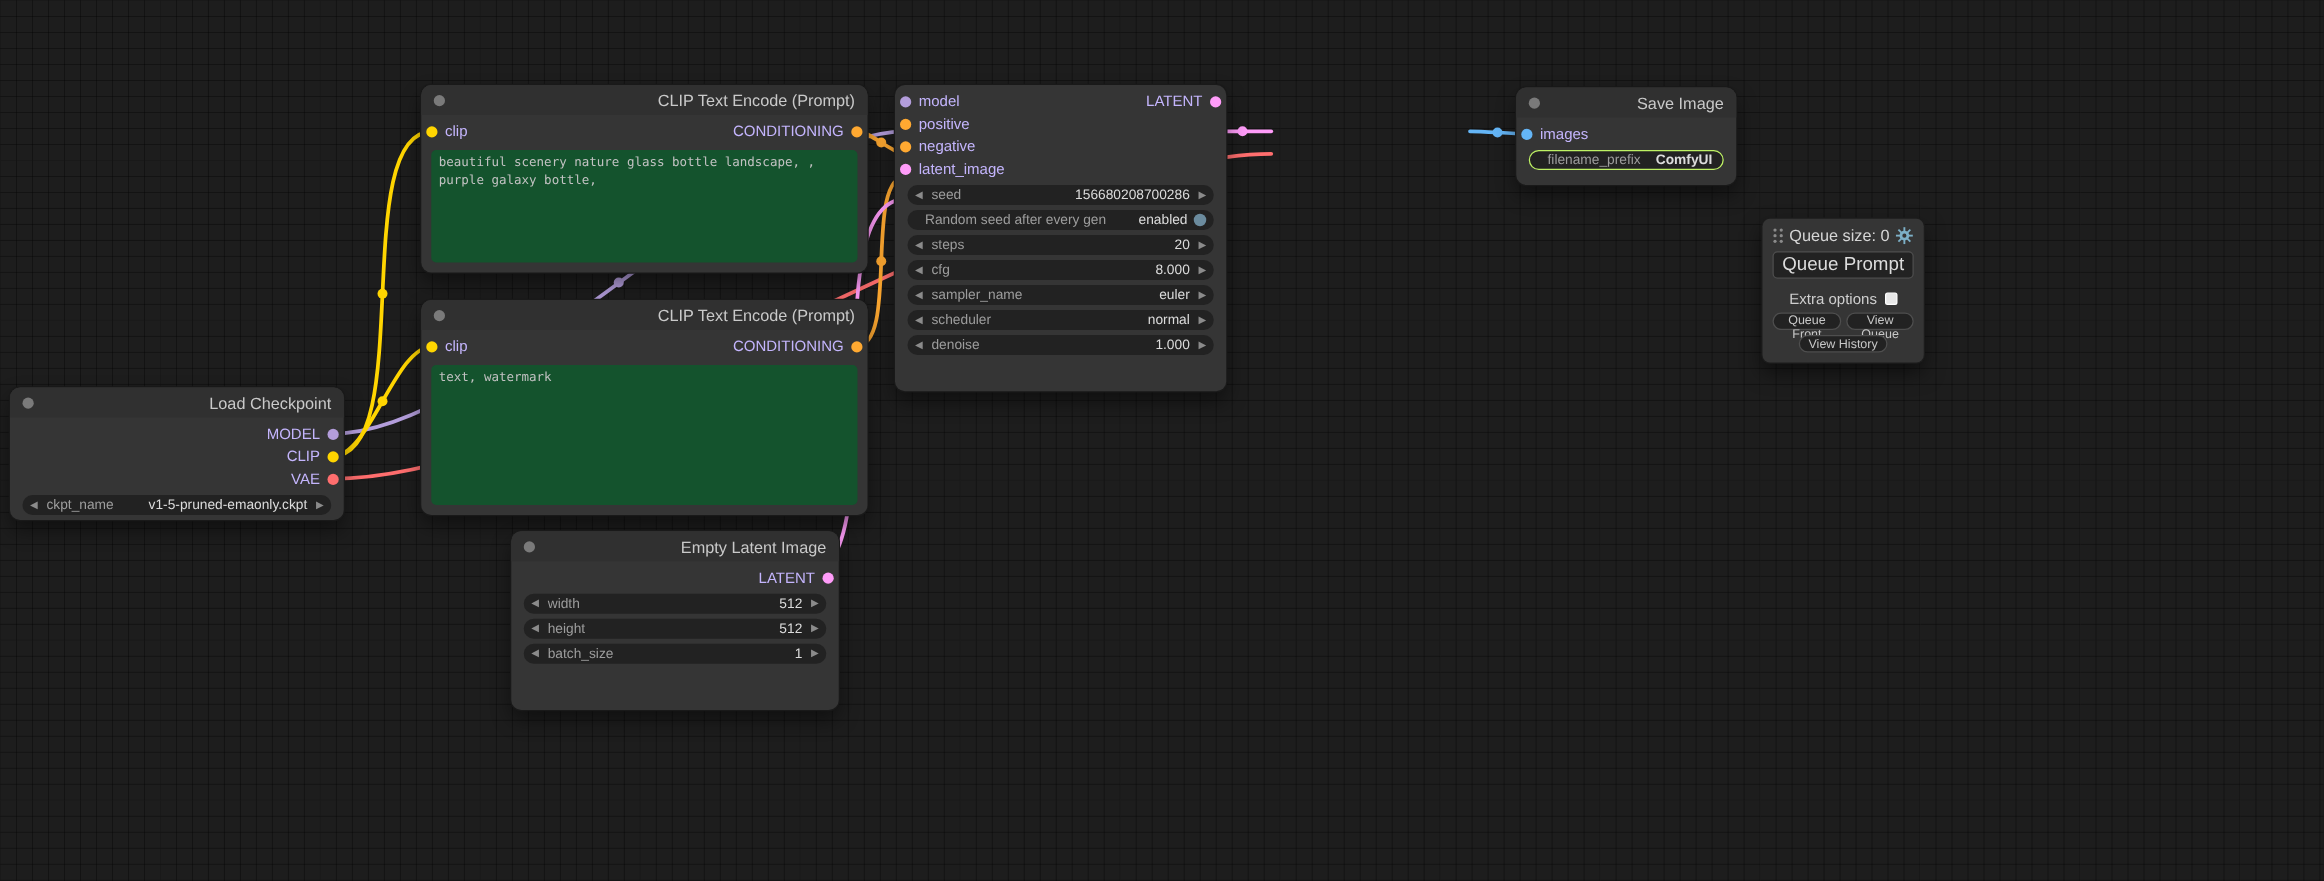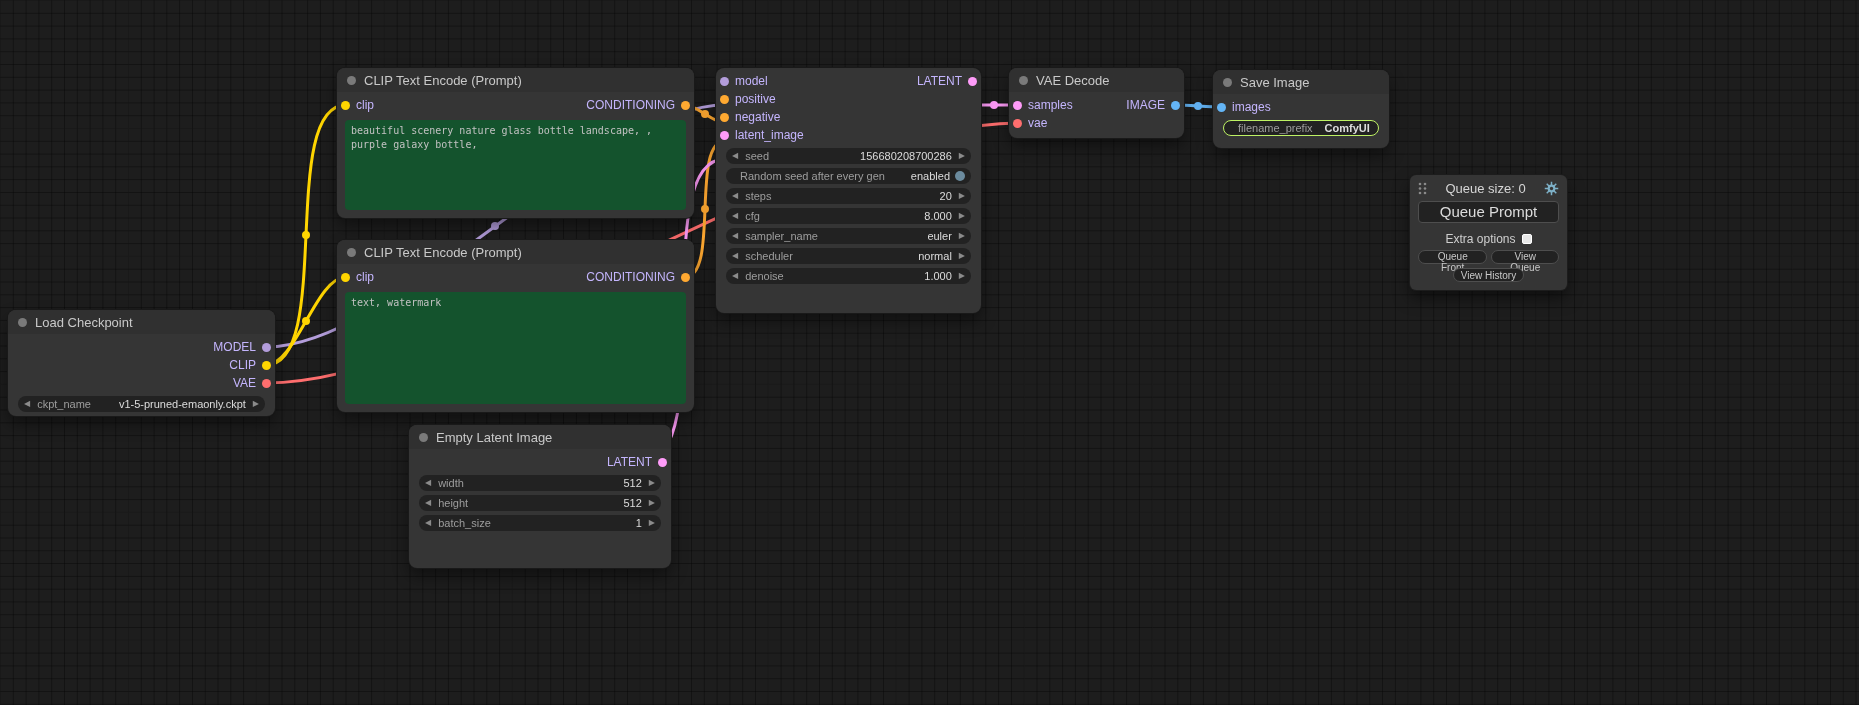--- a/index.html
+++ b/index.html
@@ -37,21 +37,21 @@
     position: absolute; z-index: 2;
     background: #353535; border-radius: 8px;
     box-shadow: 0 0 0 1px #191919, 0 8px 16px rgba(0,0,0,0.45);
     display: flex; flex-direction: column;
   }
   .node-title {
     height: 24px; flex: 0 0 24px;
     display: flex; align-items: center; gap: 8px;
     padding: 0 10px; background: #303030;
     border-radius: 8px 8px 0 0;
-    color: #c9c9c9; font-size: 13px; white-space: nowrap;
+    color: #c9c9c9; font-size: 13px; white-space: nowrap; justify-content: space-between;
   }
   .collapse-dot { width: 9px; height: 9px; border-radius: 50%; background: #7a7a7a; flex: 0 0 9px; }
   .slots { padding-top: 4px; }
   .slot {
     position: relative; height: 18px; line-height: 18px;
     padding: 0 19px; font-size: 12px; color: #c4b5fd;
     display: flex; justify-content: space-between; white-space: nowrap;
   }
   .slot .only-out { margin-left: auto; }
   .dot { position: absolute; width: 9px; height: 9px; border-radius: 50%; top: 4.5px; }
@@ -77,21 +77,21 @@
   .textarea {
     flex: 1; margin: 6px 8px 8px;
     background: #14532d; border-radius: 4px;
     padding: 4px 6px;
     font-family: "DejaVu Sans Mono", monospace;
     font-size: 10px; line-height: 1.4; color: #c2c2c2;
     overflow: hidden; white-space: pre-wrap;
   }
 
   .queue-panel {
-    position: absolute; left: 1410px; top: 175px; width: 157px; z-index: 3;
+    position: absolute; left: 1410px; top: 175px; width: 129px; z-index: 3;
     background: #353535; border-radius: 6px;
     box-shadow: 0 0 0 1px #1c1c1c, 0 8px 16px rgba(0,0,0,0.5);
     padding: 6px 8px 8px;
     display: flex; flex-direction: column; align-items: center;
   }
   .qp-header { width: 100%; height: 15px; display: flex; align-items: center; justify-content: space-between; }
   .qp-title { color: #d6d6d6; font-size: 13px; }
   .qp-btn {
     background: #222; border: 1px solid #4e4e4e; color: #dcdcdc;
     font-family: "Liberation Sans", sans-serif;
@@ -278,38 +278,20 @@
       <span class="arrow">▶</span>
     </div>
     <div class="widget">
       <span class="arrow">◀</span>
       <span class="wlabel">denoise</span>
       <span class="wvalue">1.000</span>
       <span class="arrow">▶</span>
     </div>
   </div>
 
-  <div class="node" style="left:1009px;top:68px;width:175px;height:70px">
-    <div class="node-title">
-      <span class="collapse-dot"></span>
-      <span>VAE Decode</span>
-    </div>
-    <div class="slots">
-      <div class="slot">
-        <span class="dot in" style="background:var(--c-latent)"></span>
-        <span>samples</span>
-        <span>IMAGE</span>
-        <span class="dot out" style="background:var(--c-image)"></span>
-      </div>
-      <div class="slot">
-        <span class="dot in" style="background:var(--c-vae)"></span>
-        <span>vae</span>
-      </div>
-    </div>
-  </div>
 
   <div class="node" style="left:1213px;top:70px;width:176px;height:78px">
     <div class="node-title">
       <span class="collapse-dot"></span>
       <span>Save Image</span>
     </div>
     <div class="slots">
       <div class="slot">
         <span class="dot in" style="background:var(--c-image)"></span>
         <span>images</span>

